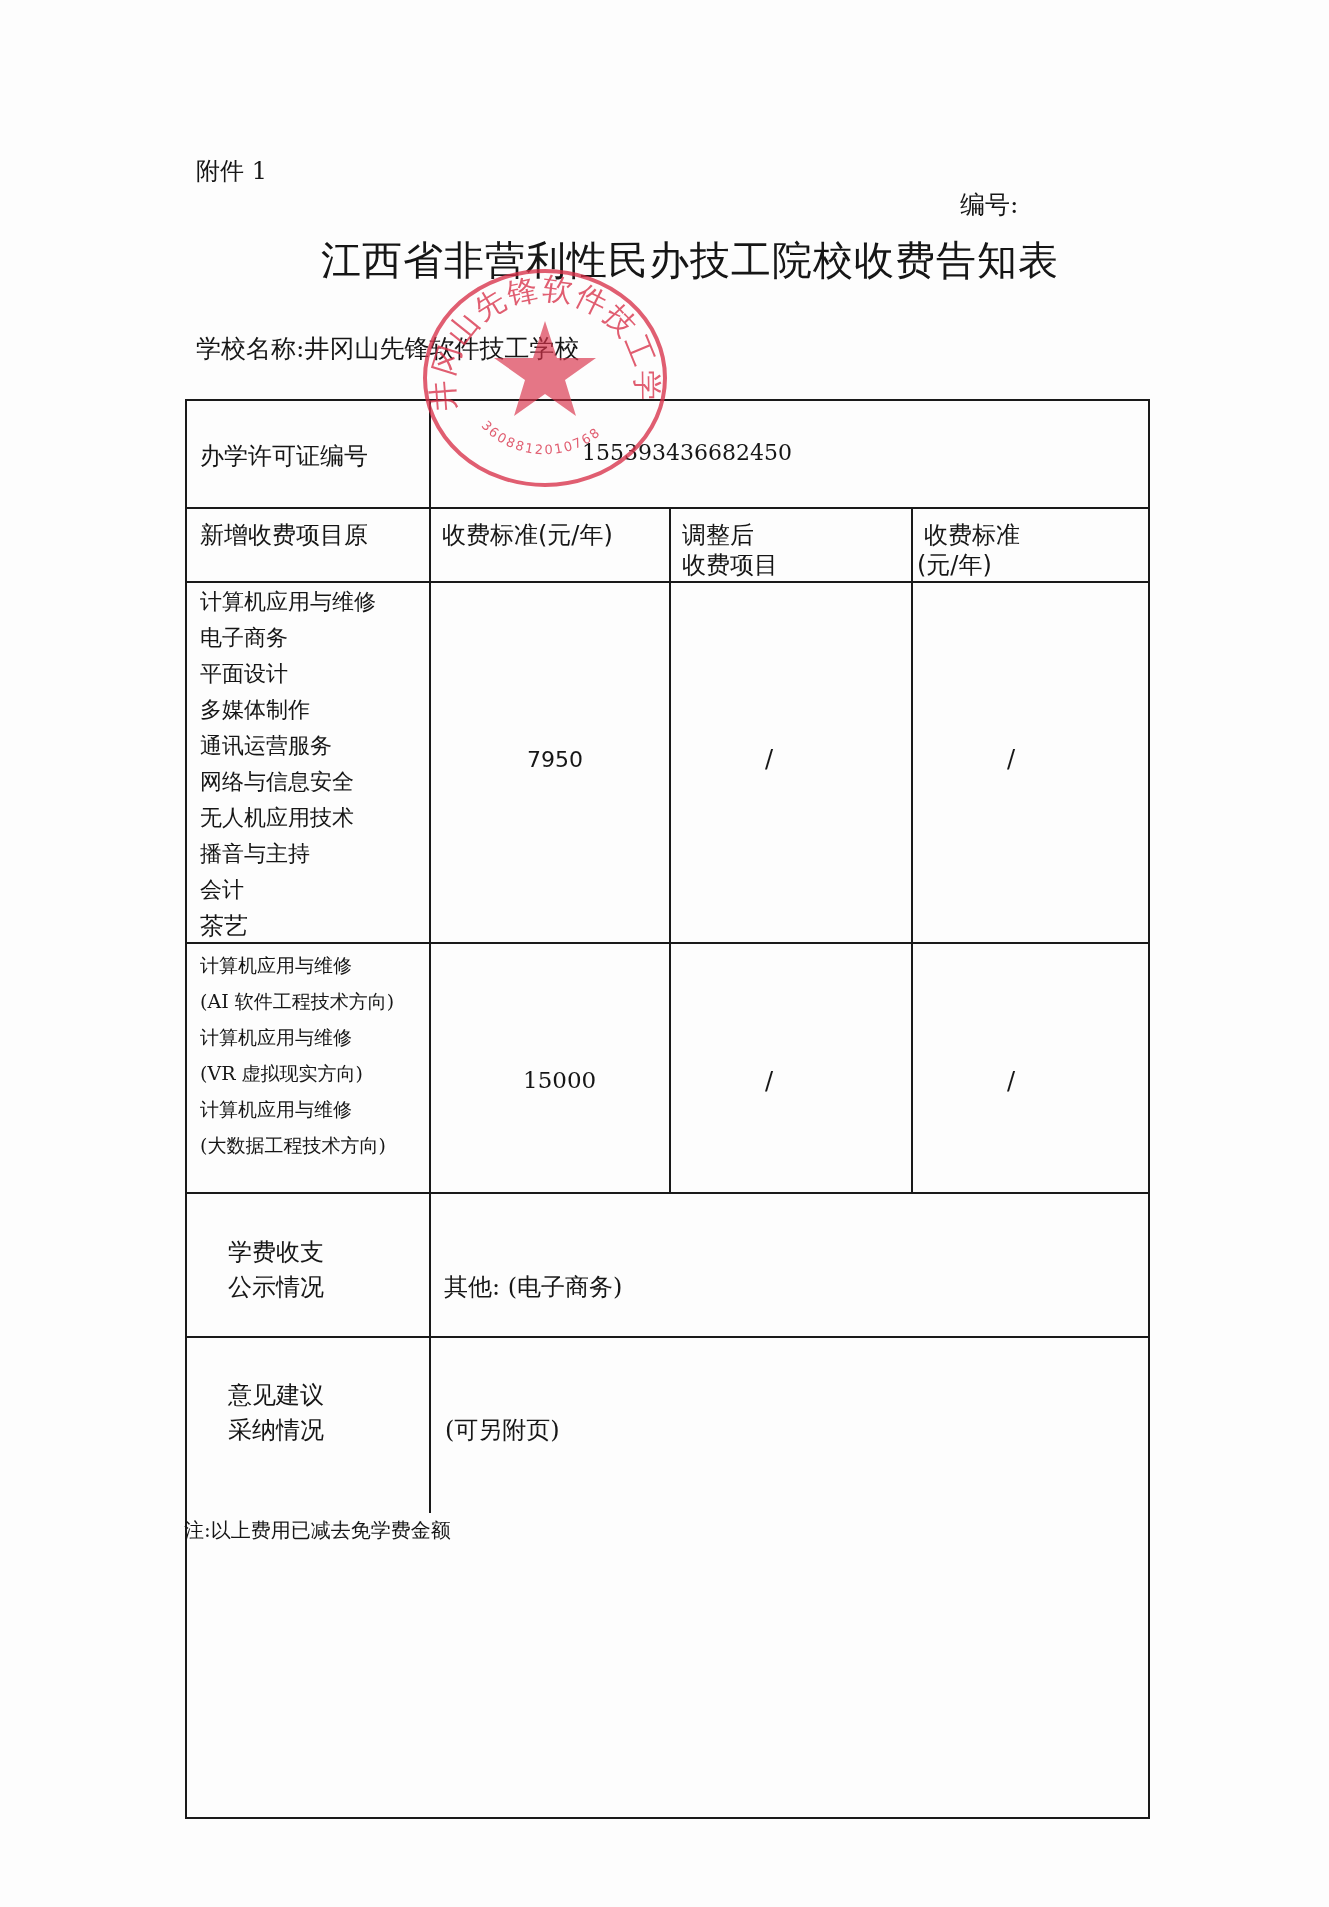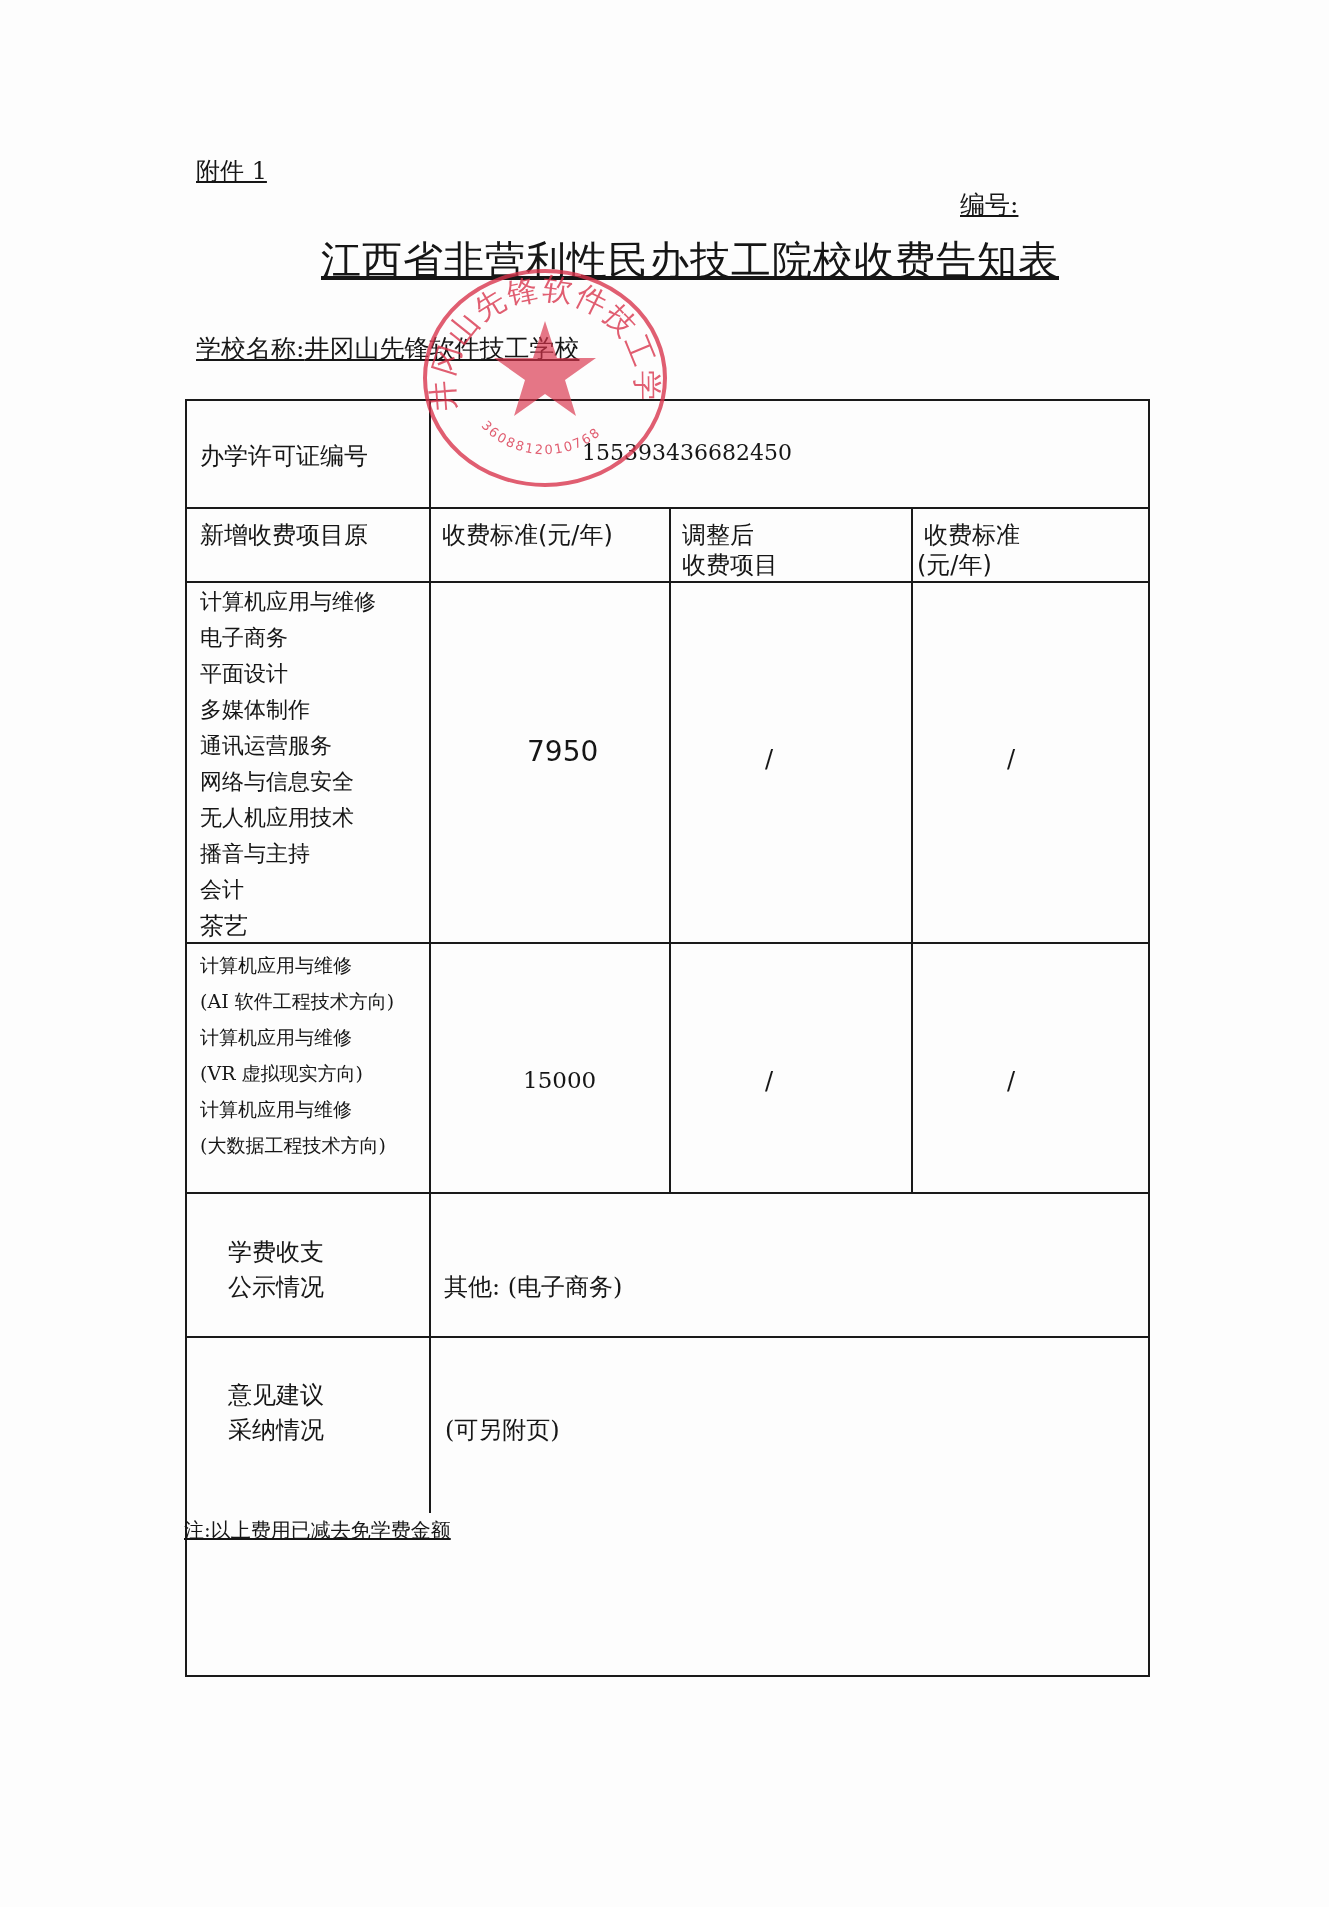--- a/index.html
+++ b/index.html
@@ -1,27 +1,27 @@
 <!DOCTYPE html>
 <html><head>
 <meta charset="utf-8">
 <style>
   html, body { margin: 0; padding: 0; }
   body {
     width: 1329px; height: 1907px; background: #fdfdfd; position: relative; overflow: hidden;
     font-family: "DejaVu Sans", "Liberation Sans", sans-serif; color: #161616;
   }
-  .abs { position: absolute; white-space: nowrap; text-decoration: underline; }
+  .abs { position: absolute; white-space: nowrap; }
   .attach { left: 196px; top: 155px; font-size: 24px; font-family: "DejaVu Serif", "Liberation Serif", serif; }
   .number-label { left: 960px; top: 188px; font-size: 25px; font-family: "DejaVu Serif", "Liberation Serif", serif; }
   .title { left: 320px; top: 233px; width: 740px; font-size: 40px; letter-spacing: 1px; text-align: center; font-family: "DejaVu Serif", "Liberation Serif", serif; }
   .school { left: 196px; top: 332px; font-size: 25px; font-family: "DejaVu Serif", "Liberation Serif", serif; }
   .note { left: 184px; top: 1517px; font-size: 20px; font-family: "DejaVu Serif", "Liberation Serif", serif; }
 
-  .tbl { position: absolute; left: 185px; top: 399px; width: 965px; height: 1278px; border: 2px solid #1a1a1a; box-sizing: border-box; }
+  .tbl { position: absolute; left: 185px; top: 399px; width: 965px; height: 1420px; border: 2px solid #1a1a1a; box-sizing: border-box; }
   .hline { position: absolute; left: 0; right: 0; height: 0; border-top: 2px solid #1a1a1a; }
   .vline { position: absolute; width: 0; border-left: 2px solid #1a1a1a; }
   .cell-text { position: absolute; font-size: 24px; white-space: nowrap; }
   .serif { font-family: "DejaVu Serif", "Liberation Serif", serif; }
   .courses { position: absolute; left: 13px; font-size: 22px; line-height: 36px; }
   .courses2 { position: absolute; left: 13px; font-size: 19px; line-height: 36px; font-family: "DejaVu Serif", "Liberation Serif", serif; }
   .slash { position: absolute; font-size: 24px; }
 
   .stamp { position: absolute; left: 420px; top: 266px; width: 250px; height: 224px; pointer-events: none; opacity: 0.78; }
 </style>
@@ -62,21 +62,21 @@
     <div>电子商务</div>
     <div>平面设计</div>
     <div>多媒体制作</div>
     <div>通讯运营服务</div>
     <div>网络与信息安全</div>
     <div>无人机应用技术</div>
     <div>播音与主持</div>
     <div>会计</div>
     <div style="font-size:24px">茶艺</div>
   </div>
-  <div class="cell-text" style="left:340px; top:334px; font-size:28px">7950</div>
+  <div class="cell-text" style="left:340px; top:346px; font-size:22px">7950</div>
   <div class="slash" style="left:578px; top:344px">/</div>
   <div class="slash" style="left:820px; top:344px">/</div>
 
   <div class="courses2" style="top:546px">
     <div>计算机应用与维修</div>
     <div>(AI 软件工程技术方向)</div>
     <div>计算机应用与维修</div>
     <div>(VR 虚拟现实方向)</div>
     <div>计算机应用与维修</div>
     <div>(大数据工程技术方向)</div>

